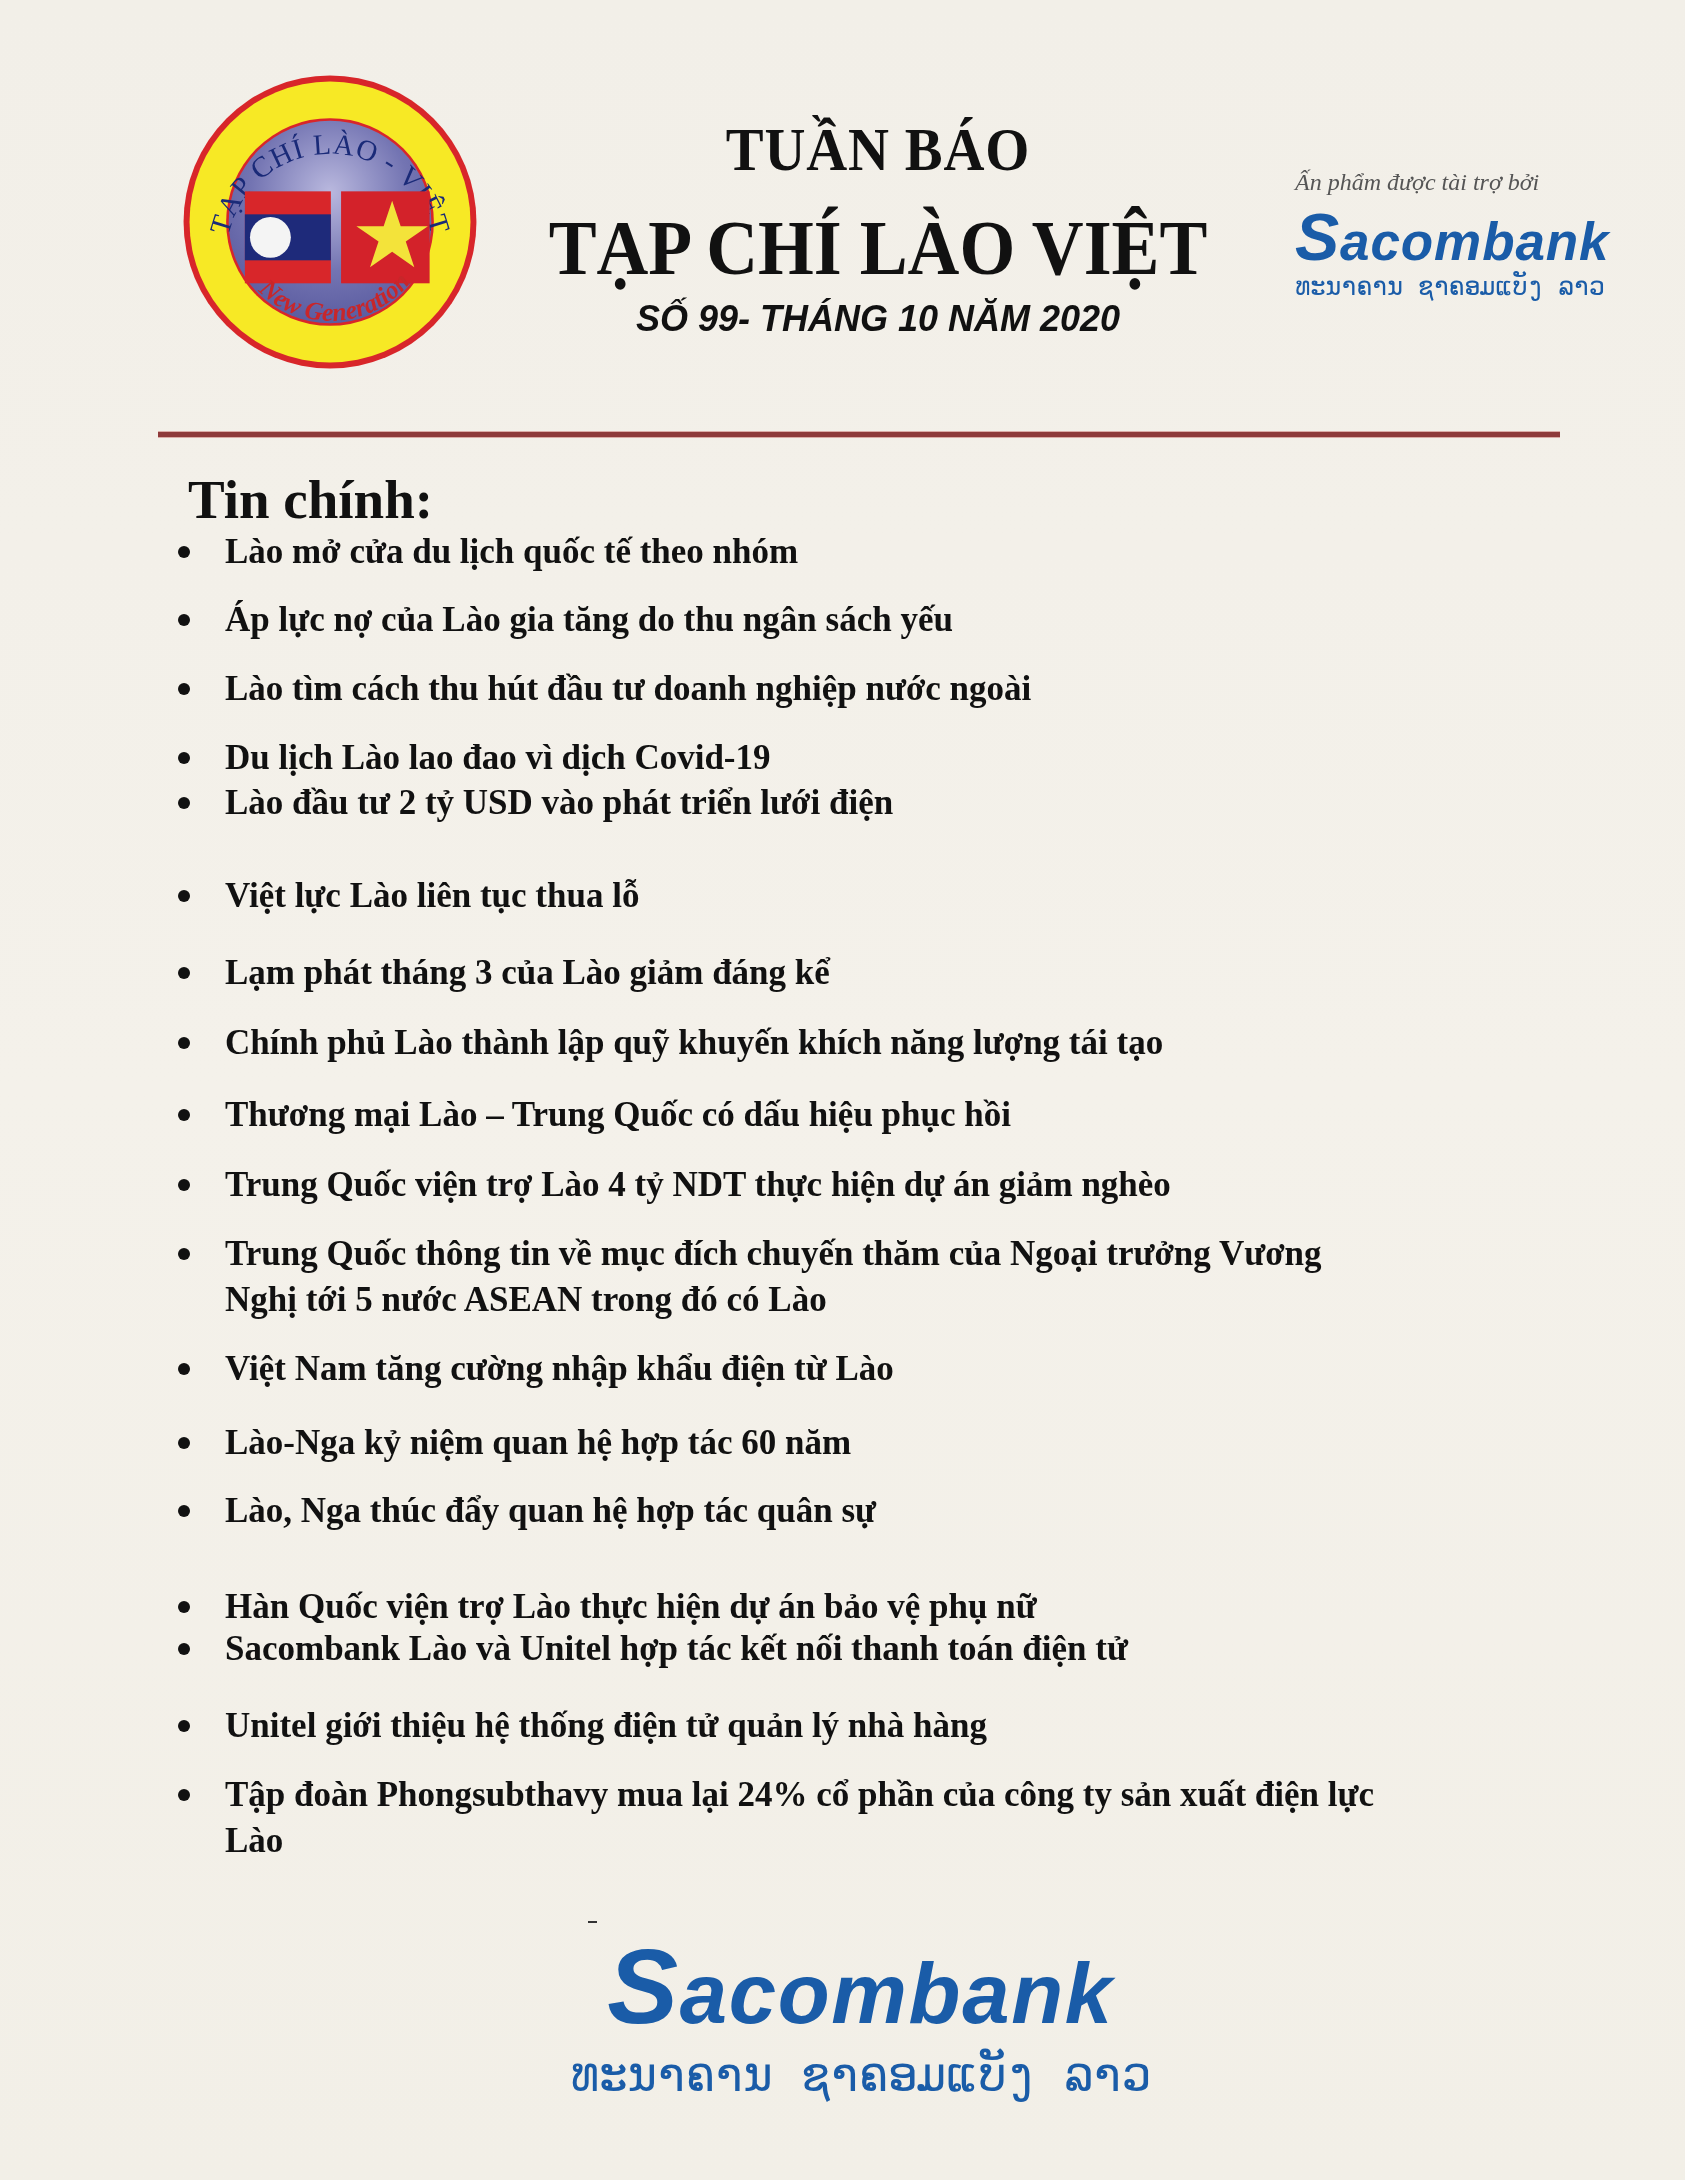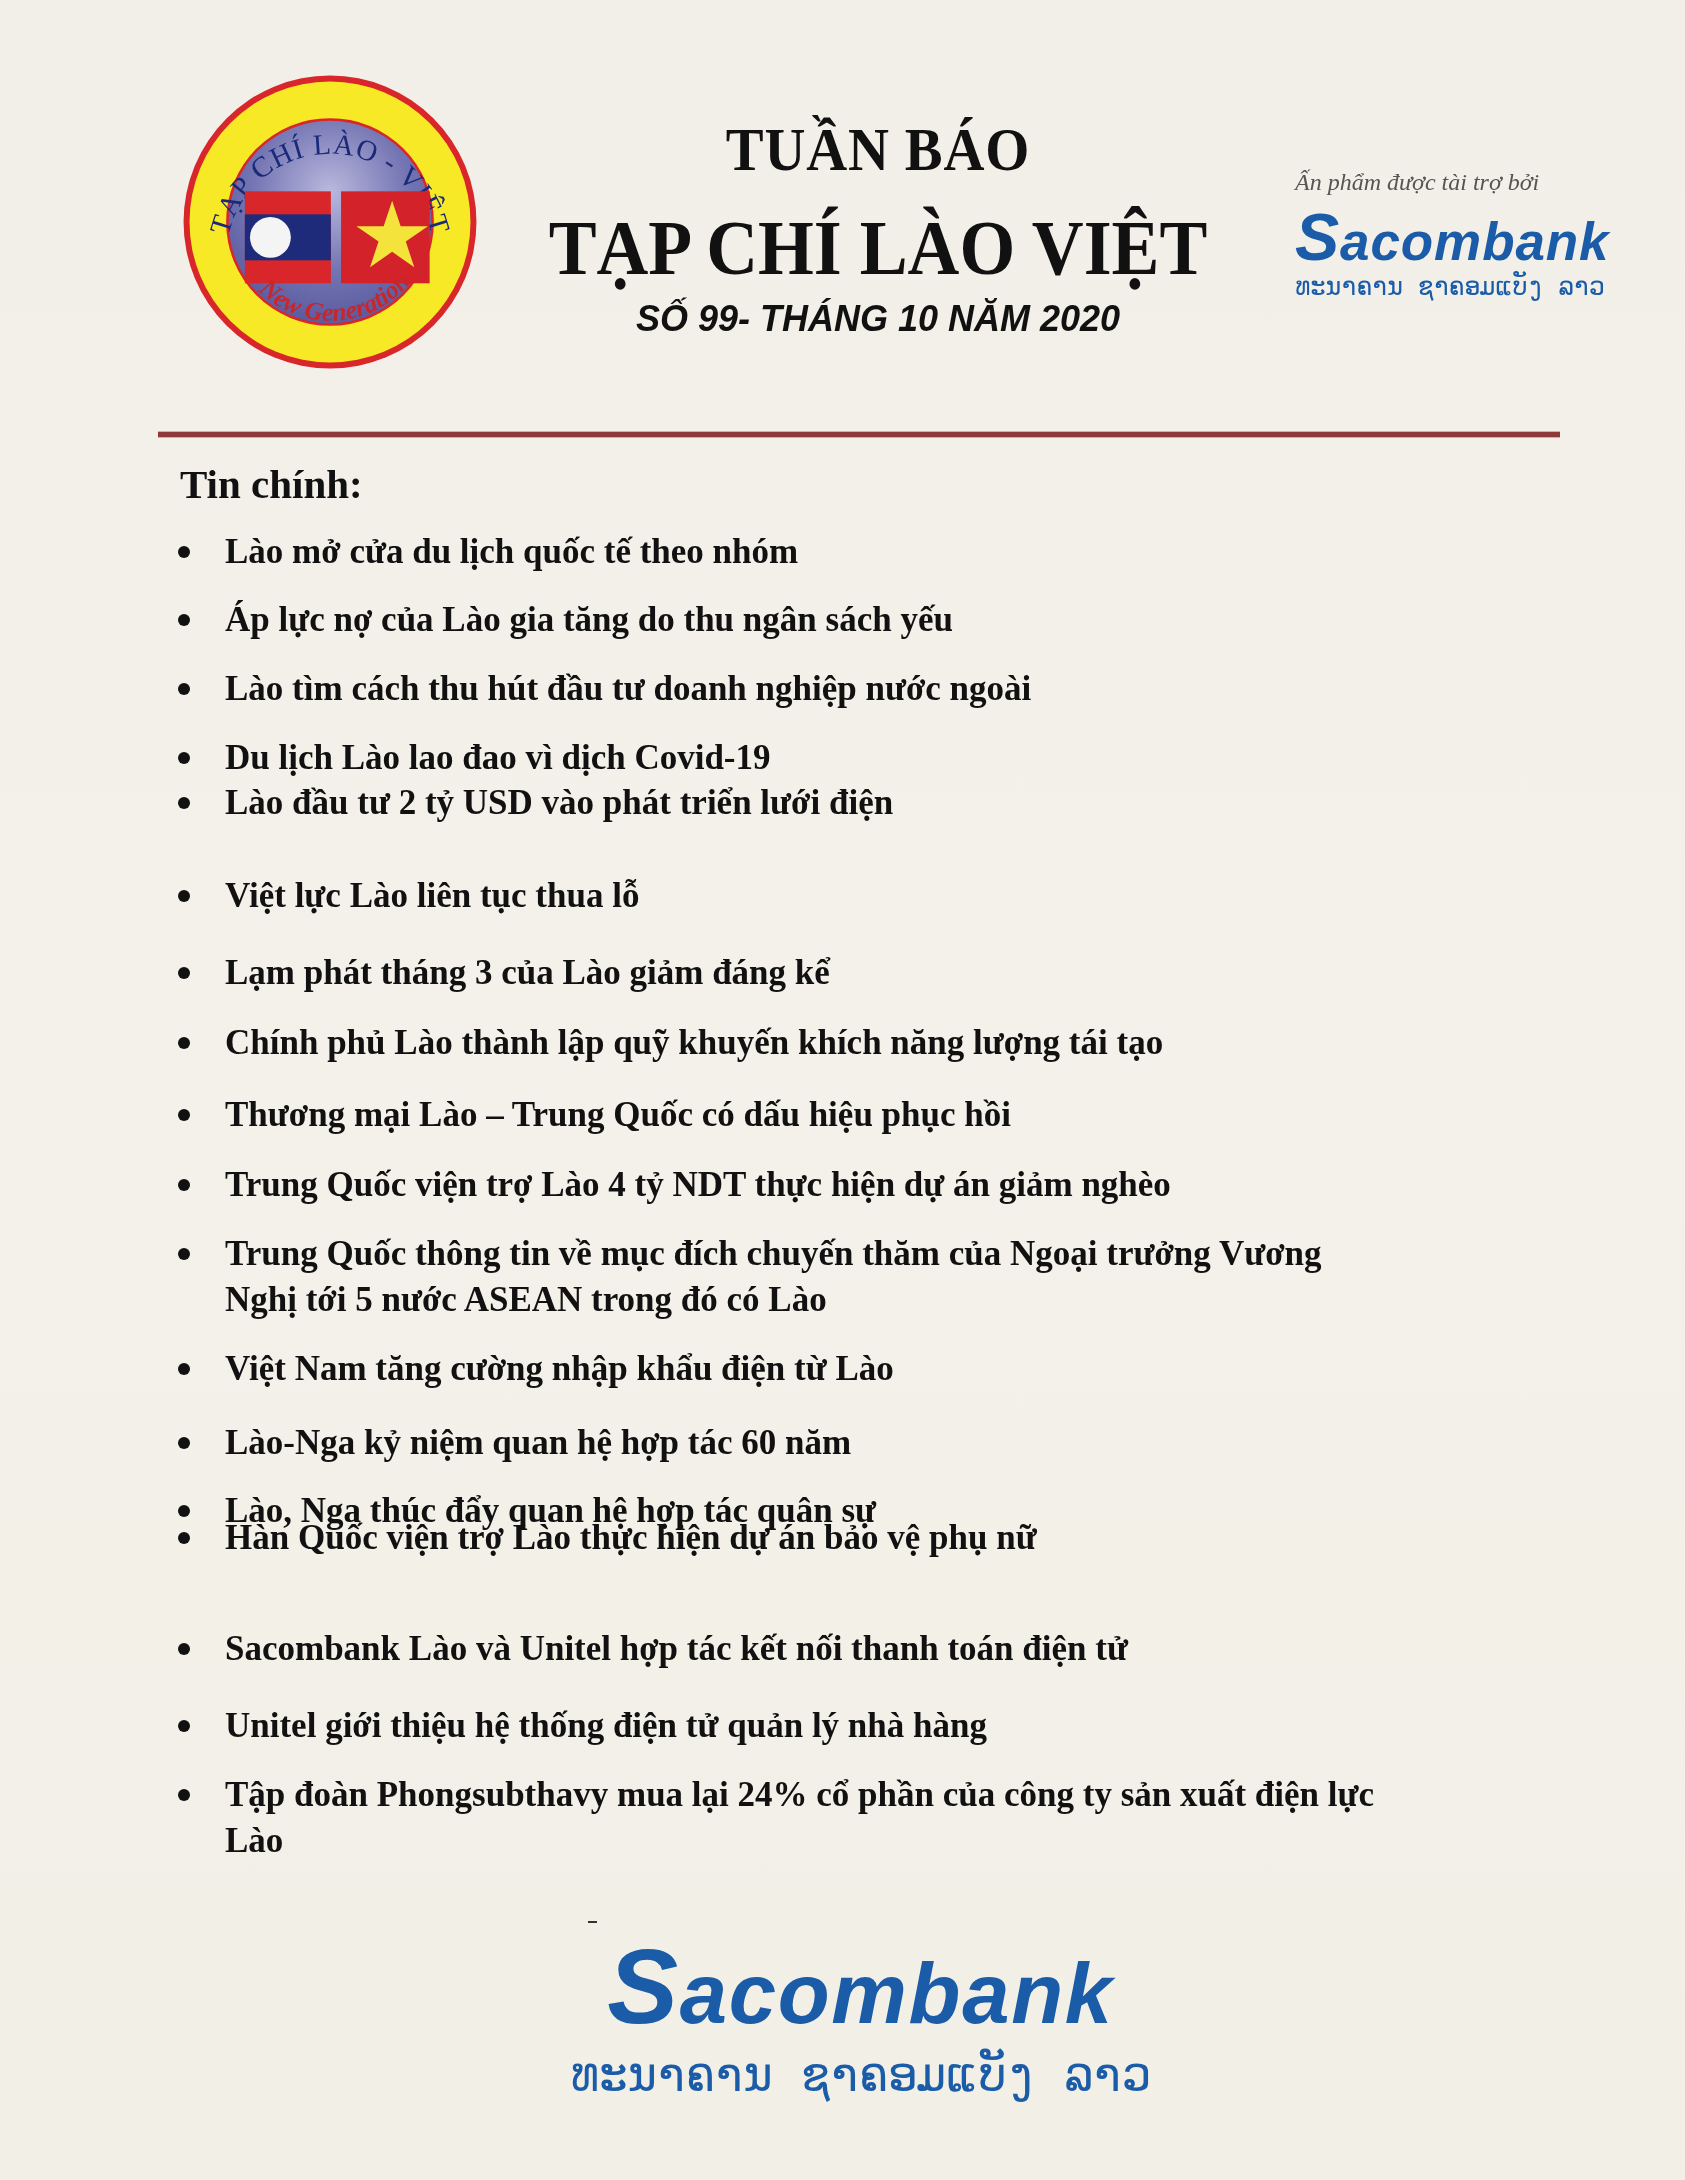--- a/index.html
+++ b/index.html
@@ -113,23 +113,23 @@
       background: #8e3a3a;
       box-shadow: 0 -0.9px 0 #d9a5a0, 0 0.9px 0 #d9a5a0;
     }
     
     .section-title {
       position: absolute;
       left: 176px;
       top: 460px;
       font-family: "Liberation Serif", serif;
       font-weight: bold;
-      font-size: 41px;
-      line-height: 1;
-      margin: 4px;
+      font-size: 55px;
+      line-height: 1;
+      margin: 12px;
     }
     .news-list {
       position: absolute;
       left: 176px;
       top: 0;
       width: 1278px;
       margin: 0;
       padding: 0;
       list-style: none;
     }
@@ -282,21 +282,21 @@
         <span class="news-text">Việt Nam tăng cường nhập khẩu điện từ Lào</span>
       </li>
     <li class="news-item" style="top:1420px">
         <span class="bullet"></span>
         <span class="news-text">Lào-Nga kỷ niệm quan hệ hợp tác 60 năm</span>
       </li>
     <li class="news-item" style="top:1488px">
         <span class="bullet"></span>
         <span class="news-text">Lào, Nga thúc đẩy quan hệ hợp tác quân sự</span>
       </li>
-    <li class="news-item" style="top:1515px">
+    <li class="news-item" style="top:1584px">
         <span class="bullet"></span>
         <span class="news-text">Hàn Quốc viện trợ Lào thực hiện dự án bảo vệ phụ nữ</span>
       </li>
     <li class="news-item" style="top:1626px">
         <span class="bullet"></span>
         <span class="news-text">Sacombank Lào và Unitel hợp tác kết nối thanh toán điện tử</span>
       </li>
     <li class="news-item" style="top:1703px">
         <span class="bullet"></span>
         <span class="news-text">Unitel giới thiệu hệ thống điện tử quản lý nhà hàng</span>

